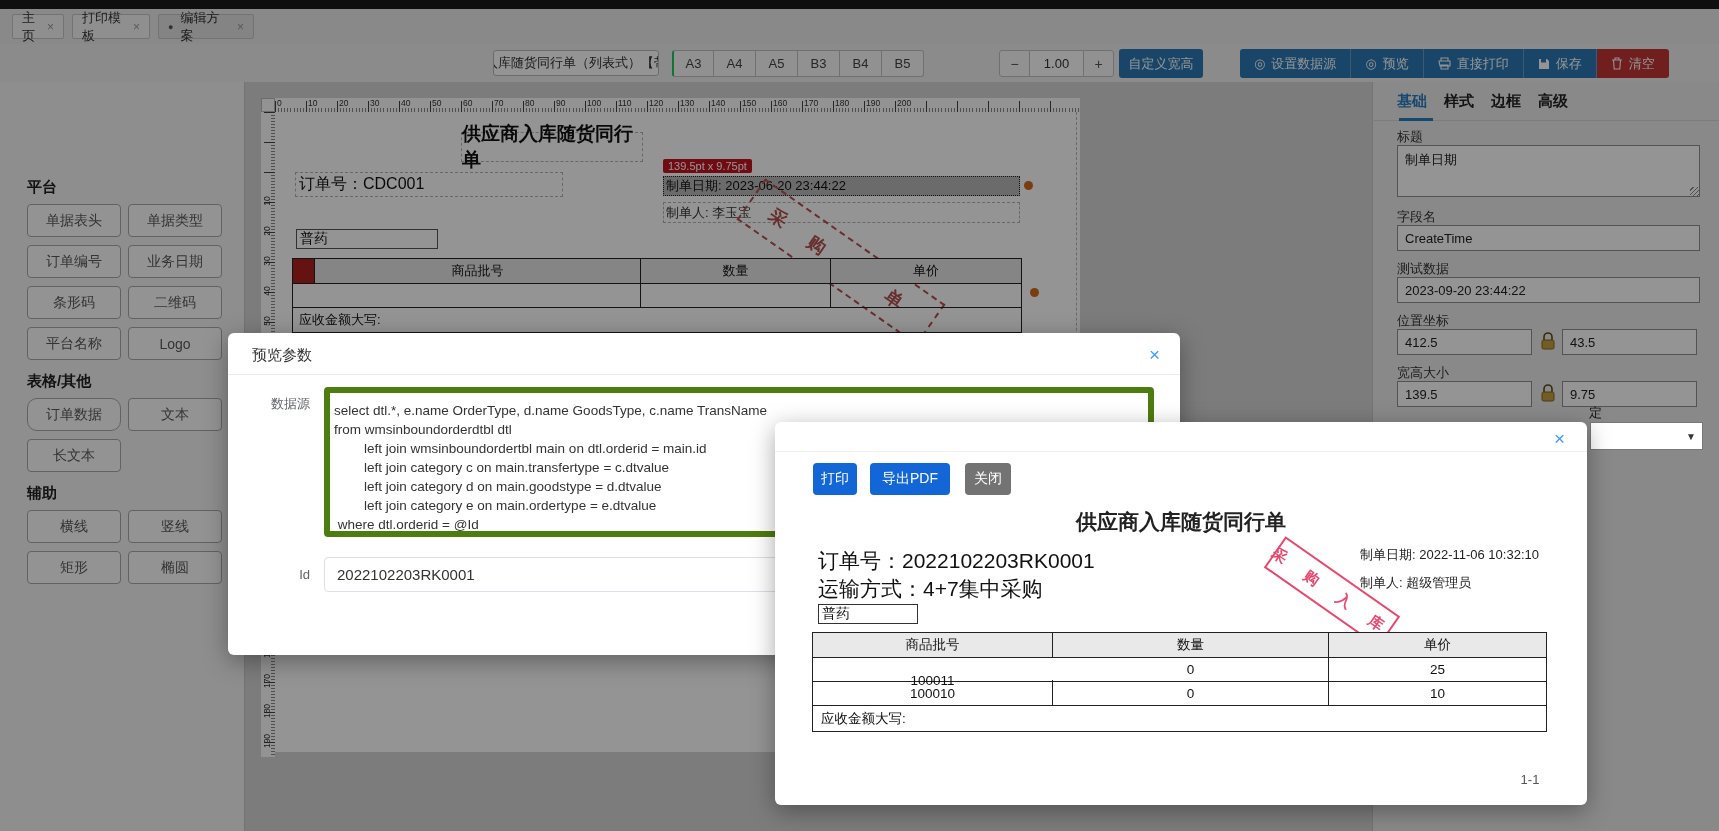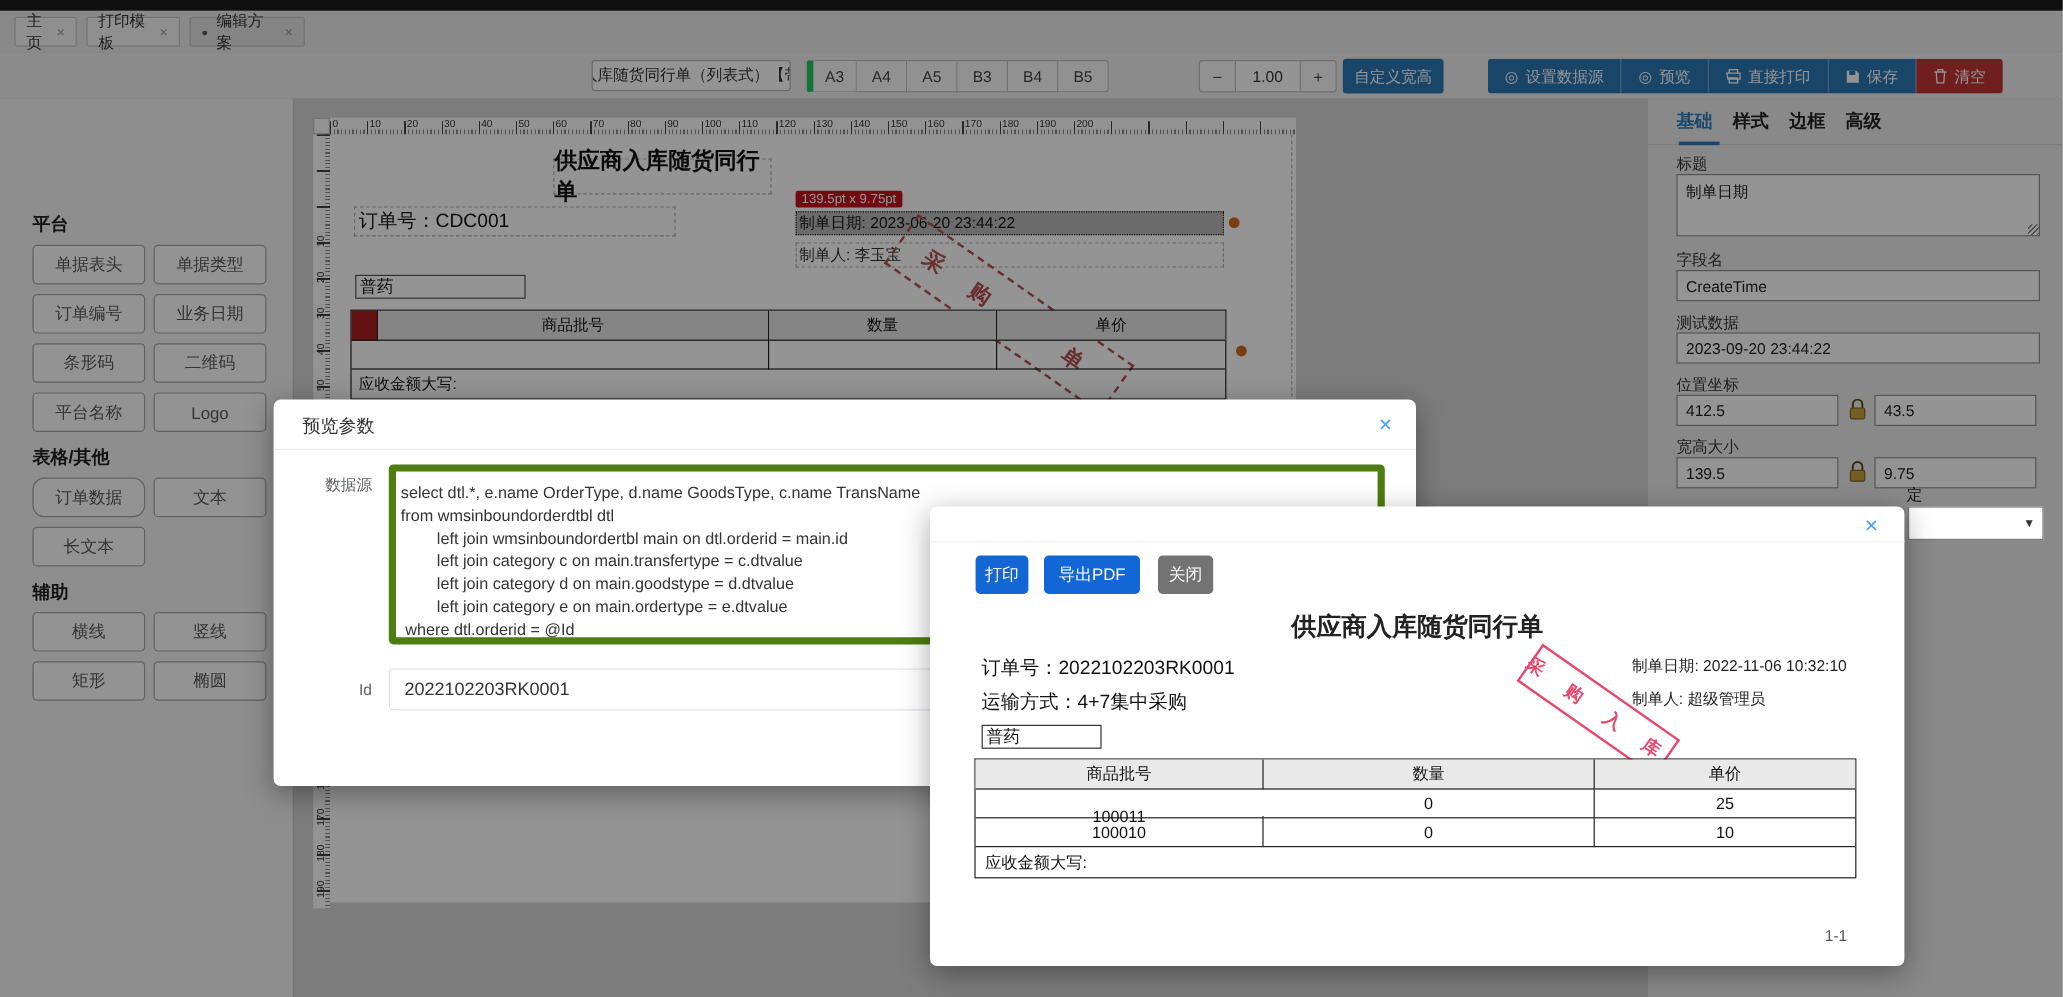--- a/index.html
+++ b/index.html
@@ -14,21 +14,21 @@
   .wtab.active{background:#e3e3e3;}
   .wtab .x{color:#999;font-size:12px;}
   .wtab .dot{font-size:9px;color:#555;}
   .toolbar{left:0;top:44px;width:1719px;height:38px;background:#f0f0f0;border-bottom:1px solid #cdcdcd;}
   .tplname{position:absolute;left:493px;top:6px;width:166px;height:26px;background:#fff;border:1px solid #b9b9b9;
     border-radius:3px;font-size:13px;color:#333;display:flex;align-items:center;justify-content:center;
     white-space:nowrap;overflow:hidden;box-sizing:border-box;}
   .sizegrp{position:absolute;left:672px;top:6px;height:27px;display:flex;}
   .szbtn{width:42px;height:27px;background:#fafafa;border:1px solid #c2c2c2;border-left:none;font-size:13px;color:#444;
     display:flex;align-items:center;justify-content:center;box-sizing:border-box;}
-  .szbtn:first-child{border-left:6px solid #22c55e;border-radius:3px 0 0 3px;}
+  .szbtn:first-child{border-left:2px solid #22c55e;border-radius:3px 0 0 3px;}
   .szbtn:last-child{border-radius:0 3px 3px 0;}
   .stepper{position:absolute;left:999px;top:6px;height:27px;display:flex;}
   .stepbtn{width:31px;background:#fafafa;border:1px solid #c2c2c2;display:flex;align-items:center;justify-content:center;
     font-size:14px;color:#555;box-sizing:border-box;}
   .stepval{width:53px;background:#fff;border-top:1px solid #c2c2c2;border-bottom:1px solid #c2c2c2;font-size:13px;color:#333;
     display:flex;align-items:center;justify-content:center;box-sizing:border-box;}
   .navy{background:#2b79b3;color:#fff;}
   .btn-custom{position:absolute;left:1119px;top:5px;width:84px;height:29px;border-radius:3px;font-size:13px;
     display:flex;align-items:center;justify-content:center;}
   .navygrp{position:absolute;left:1240px;top:5px;height:29px;display:flex;border-radius:3px;overflow:hidden;}
@@ -98,21 +98,21 @@
   .mlbl{position:absolute;font-size:13px;color:#606266;text-align:right;width:56px;}
   .sqlbox{position:absolute;left:96px;top:54px;width:830px;height:150px;border:6px solid #4d7c0f;border-radius:4px;
     box-sizing:border-box;padding:8px 4px;font-size:13.5px;line-height:19px;color:#333;white-space:pre-wrap;overflow:hidden;}
   .idinput{position:absolute;left:96px;top:224px;width:830px;height:35px;border:1px solid #dcdfe6;border-radius:4px;
     box-sizing:border-box;display:flex;align-items:center;padding-left:12px;font-size:15px;color:#333;}
   .pbtn{position:absolute;top:41px;height:32px;border-radius:4px;color:#fff;font-size:14px;
     display:flex;align-items:center;justify-content:center;}
   .blue{background:#1366d6;}
   .redbtn{background:#737373;}
   .p-title{position:absolute;left:0;top:86px;width:812px;text-align:center;font-size:21px;font-weight:700;color:#222;}
-  .p-fld{position:absolute;font-size:16px;color:#111;}
+  .p-fld{position:absolute;font-size:21px;color:#111;}
   .p-meta{position:absolute;font-size:13px;color:#222;}
   .p-drug{position:absolute;left:43px;top:182px;width:100px;height:20px;border:1px solid #333;box-sizing:border-box;
     font-size:14px;color:#111;display:flex;align-items:center;padding-left:3px;}
   .ptable{position:absolute;left:37px;top:210px;width:735px;display:flex;flex-direction:column;border:1px solid #222;box-sizing:border-box;}
   .pth{background:#e9e9e9;}
   .pcell{border-right:1px solid #222;border-bottom:1px solid #222;box-sizing:border-box;font-size:13.5px;color:#111;
     display:flex;align-items:center;justify-content:center;}
   .pcell:last-child{border-right:none;}
   .prow:last-child .pcell{border-bottom:none;}
   .prow{display:flex;}

